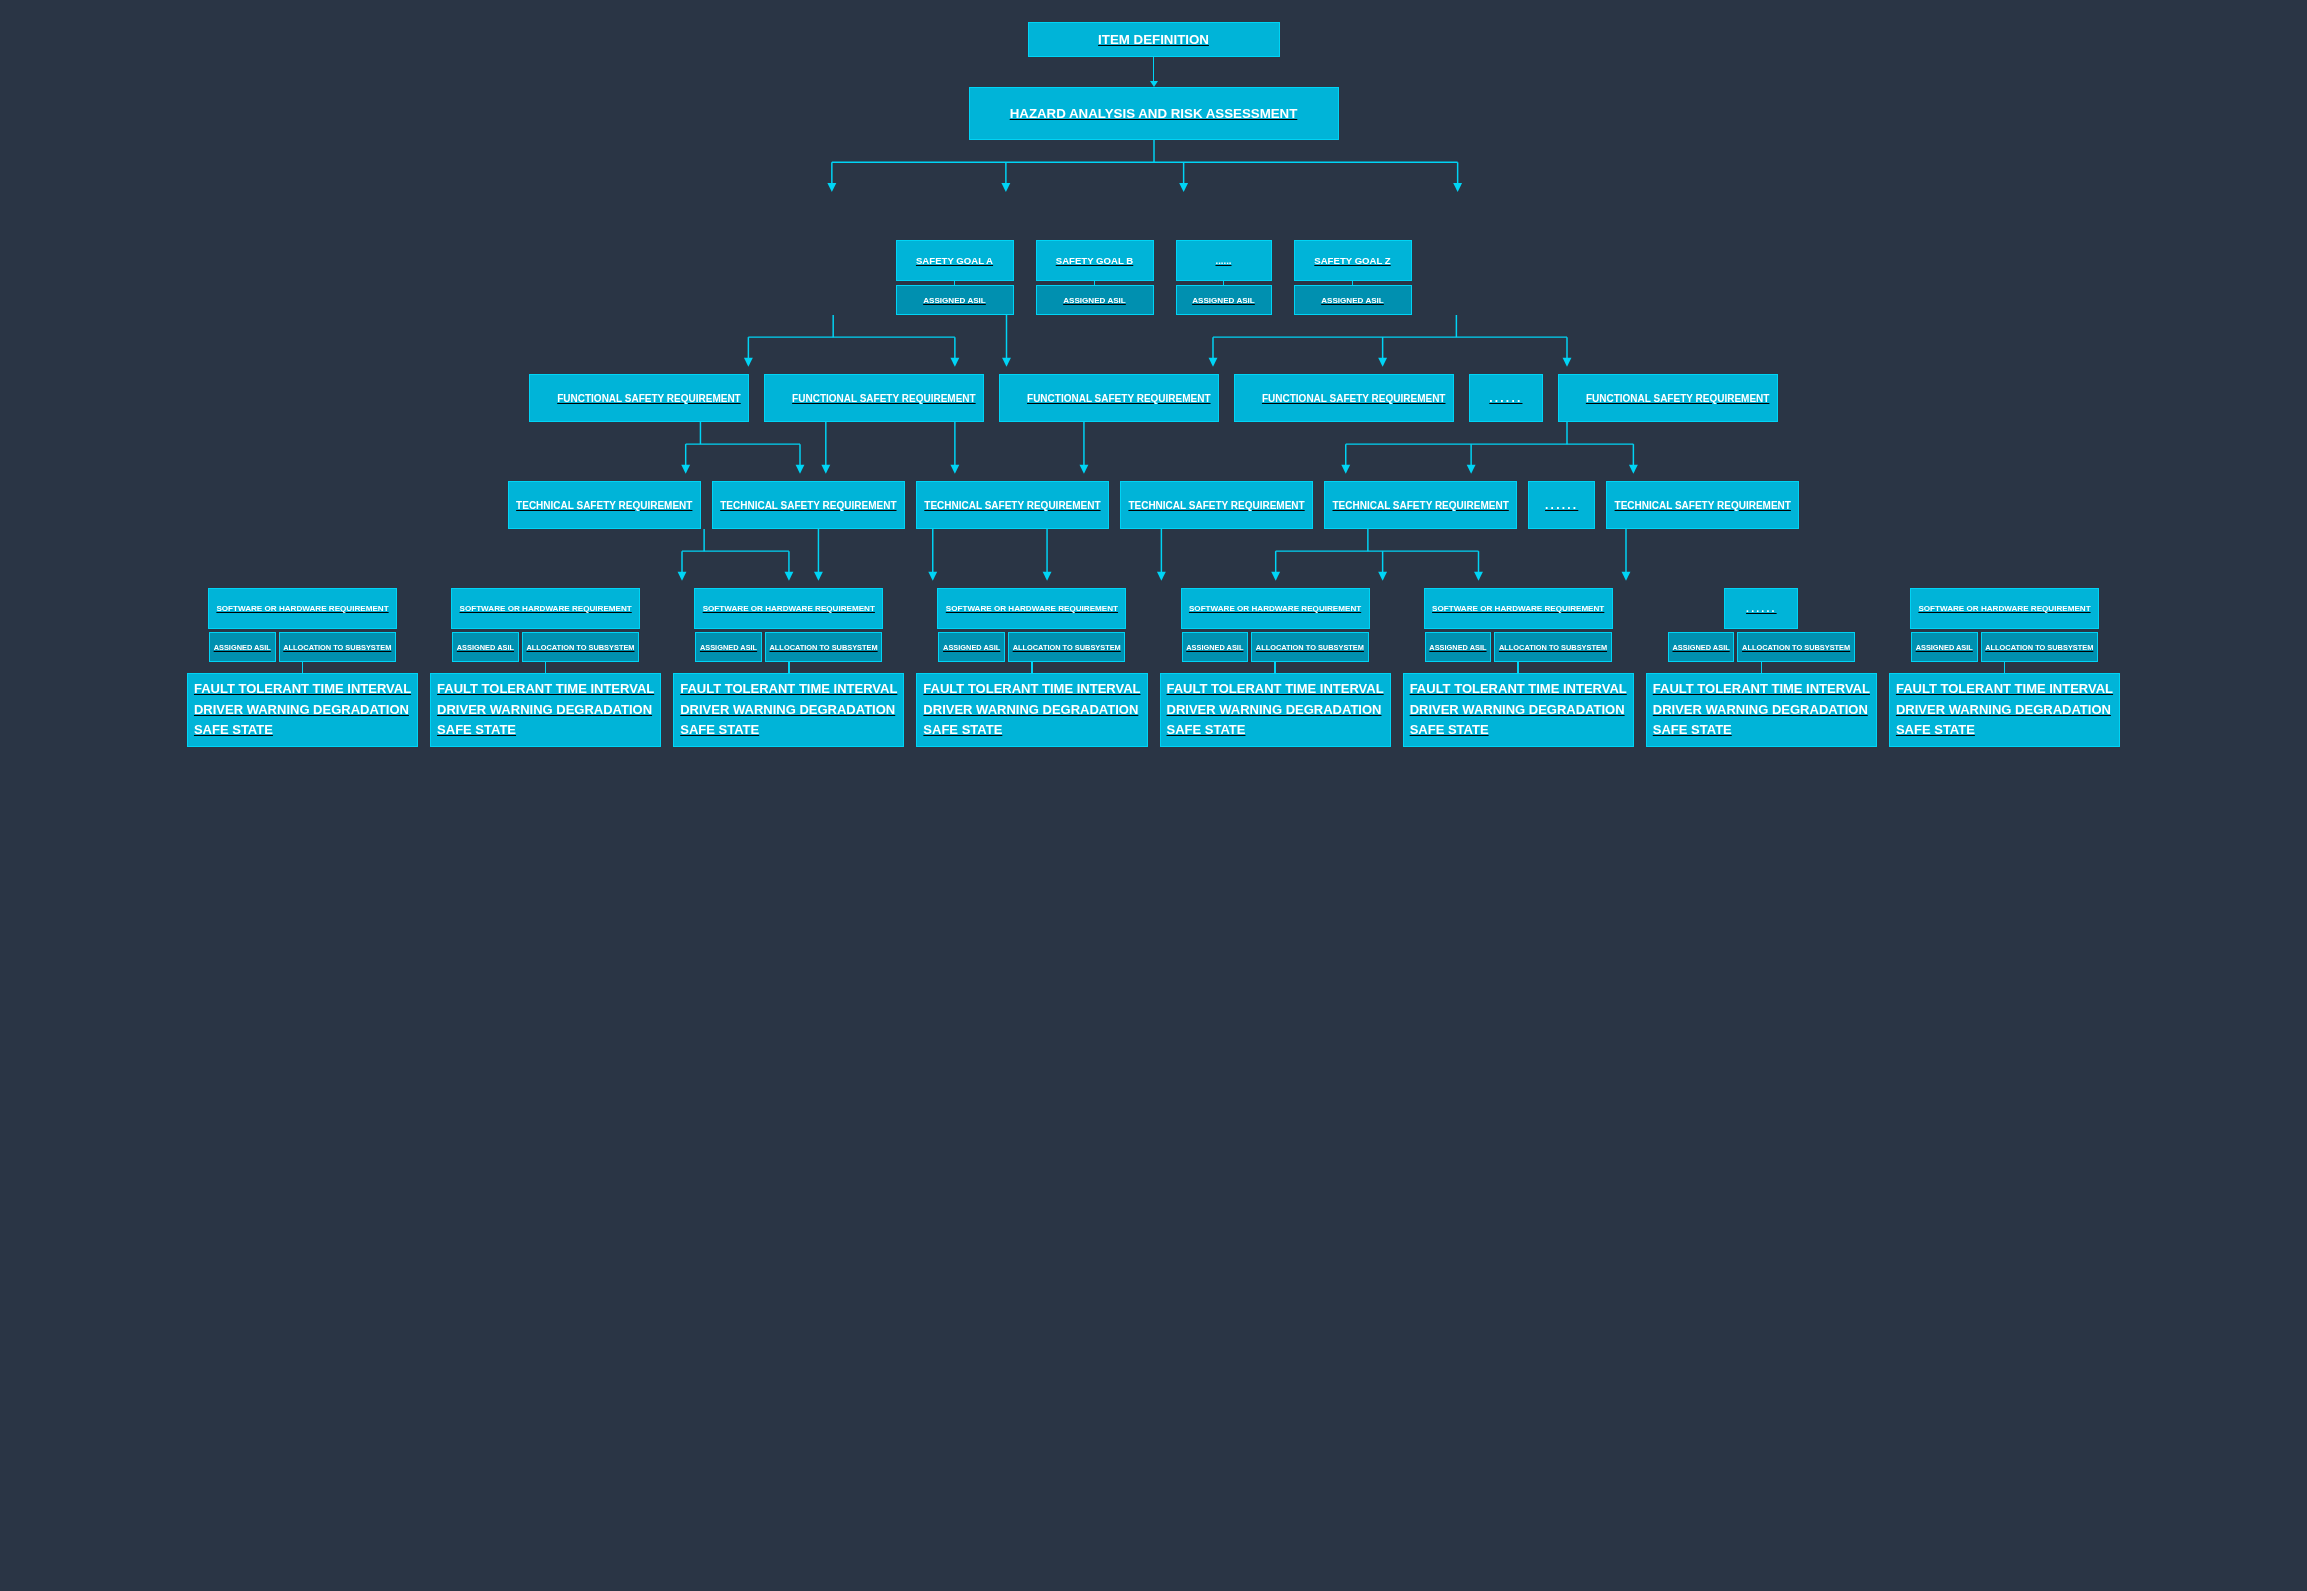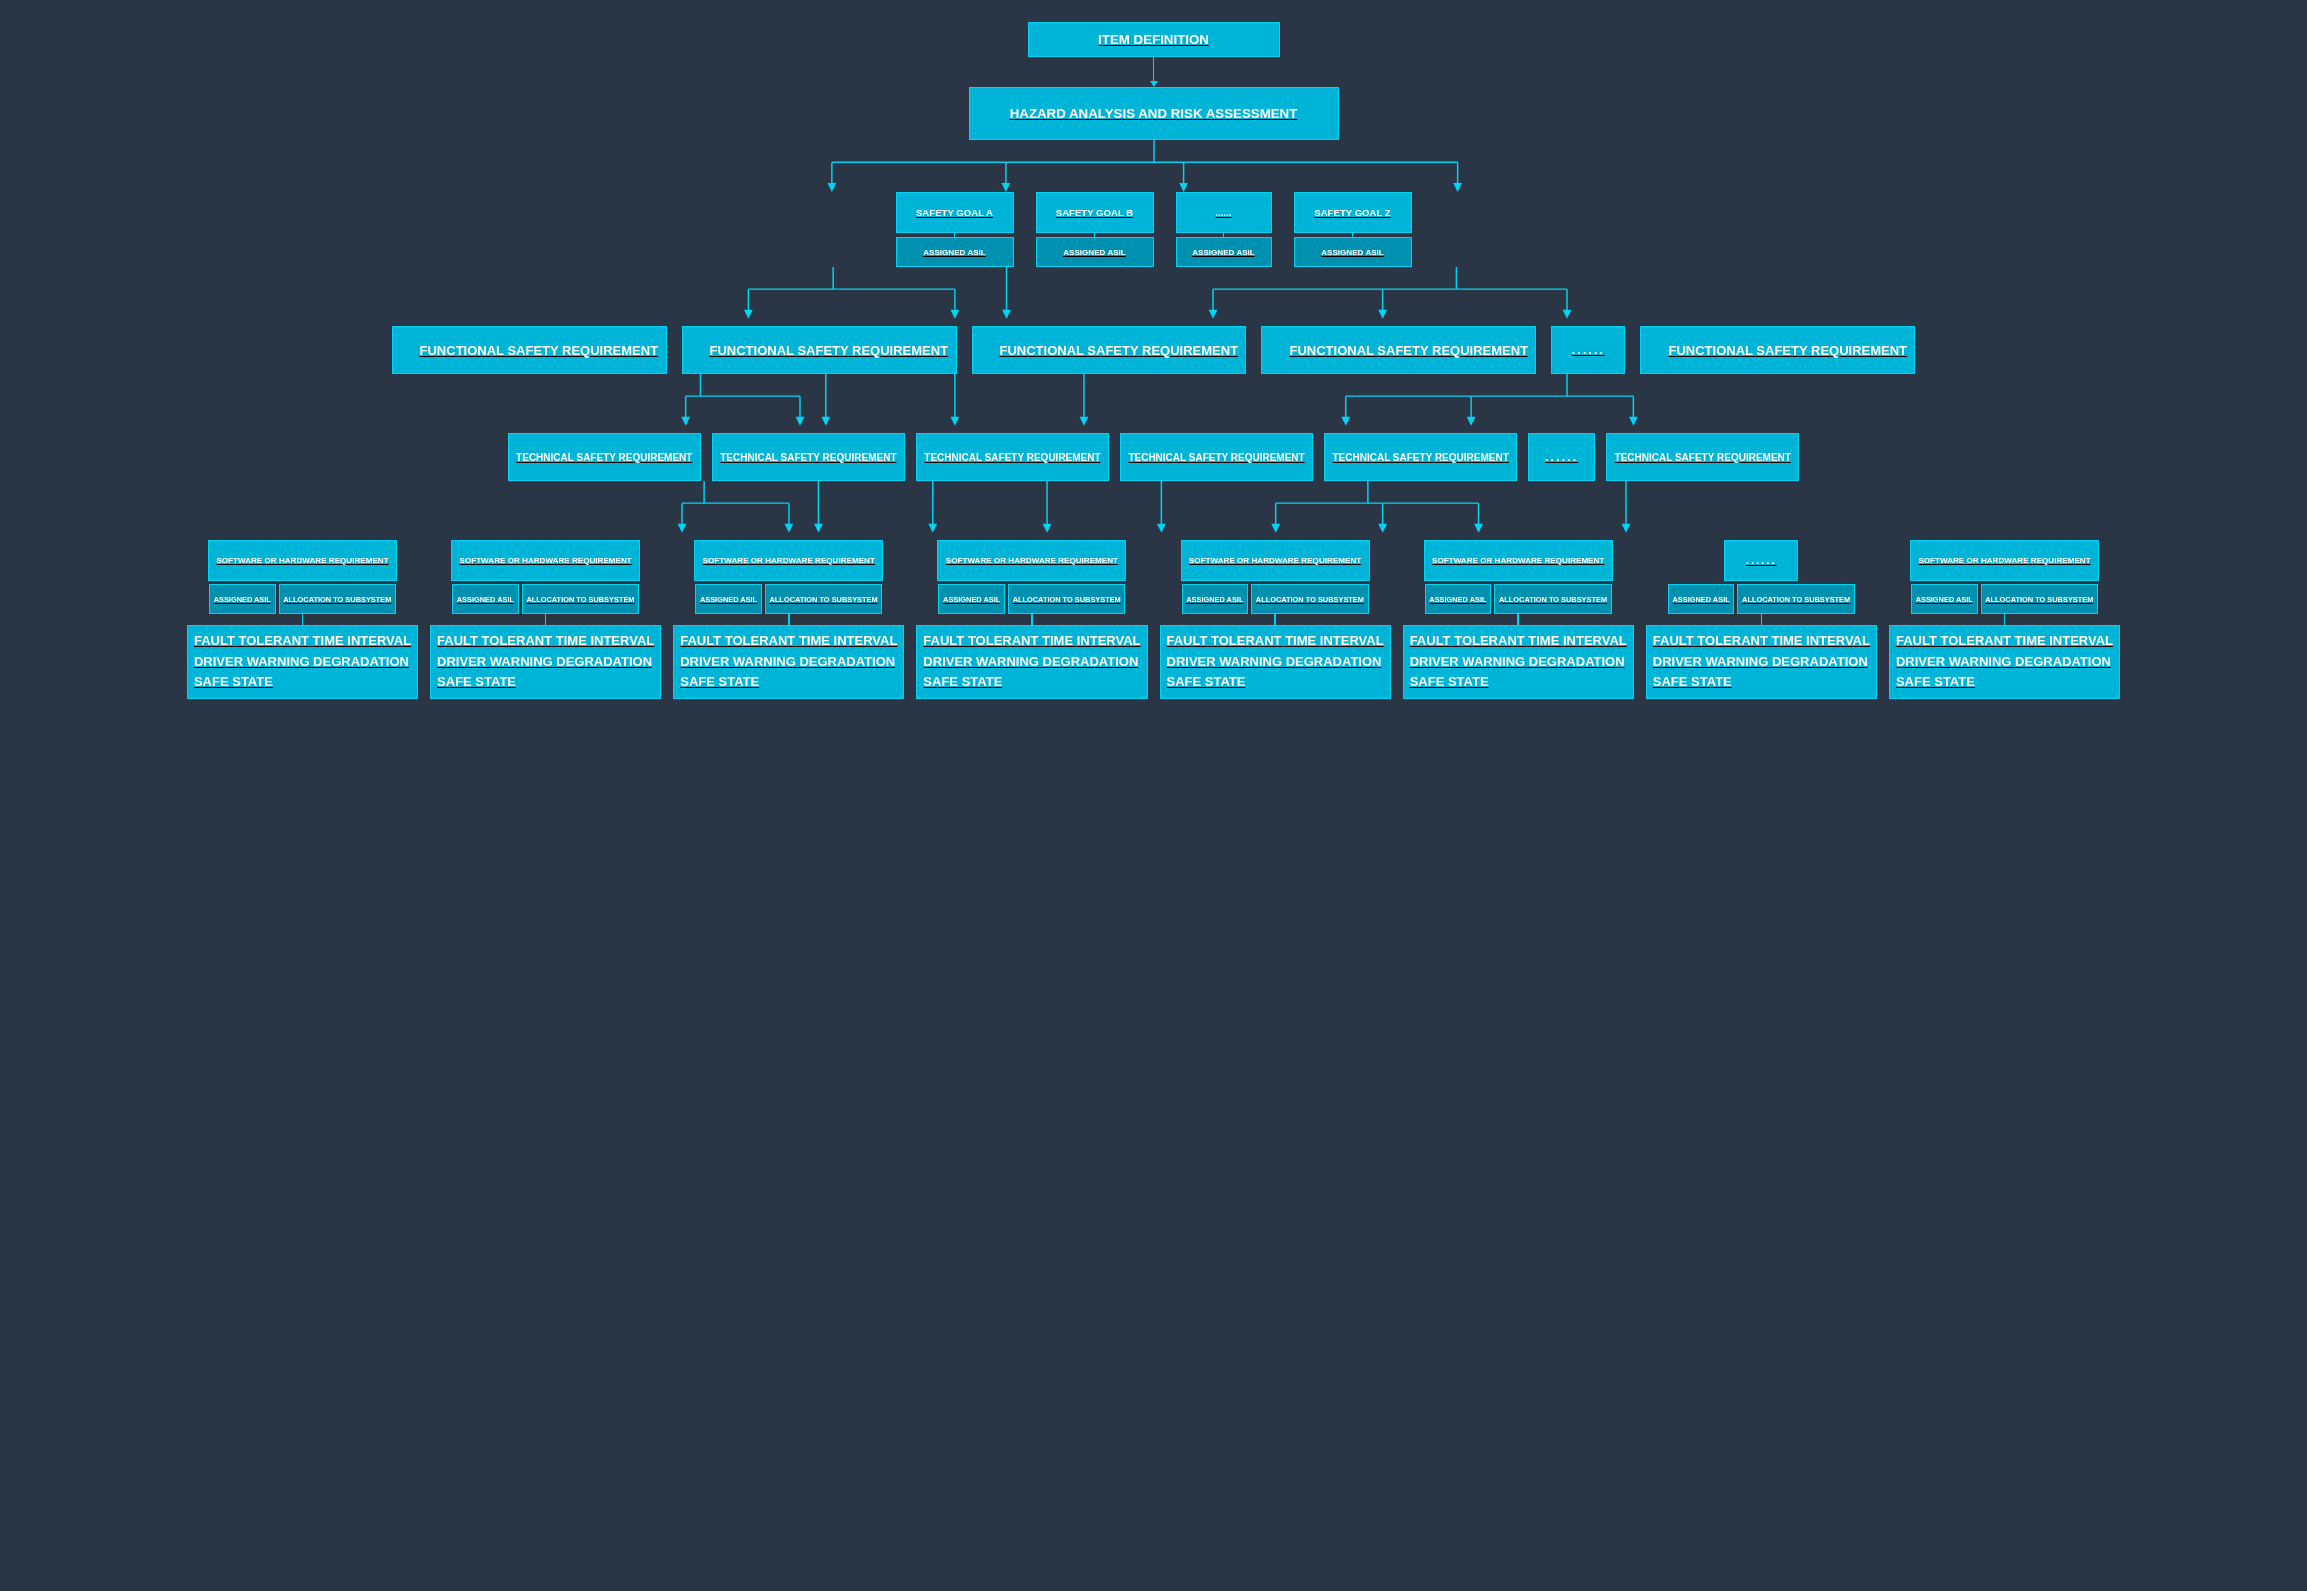--- a/index.html
+++ b/index.html
@@ -44,31 +44,32 @@
     .box-hara {
       font-size: 13.3px;
       padding: 18px 22px;
       min-width: 370px;
     }
 
     .box-goal {
       font-size: 9.6px;
       min-width: 104px;
       min-height: 41px;
+      margin-top: 48px;
     }
 
     .box-asil {
       font-size: 8.1px;
       min-width: 104px;
       min-height: 30px;
       background-color: #0090b0;
     }
 
     .box-fsr {
-      font-size: 13px;
+      font-size: 10px;
       min-width: 104px;
       min-height: 48px;
       padding-left: 27px;
     }
 
     .box-tsr {
       font-size: 10px;
       min-width: 104px;
       min-height: 48px;
       text-align: center;

